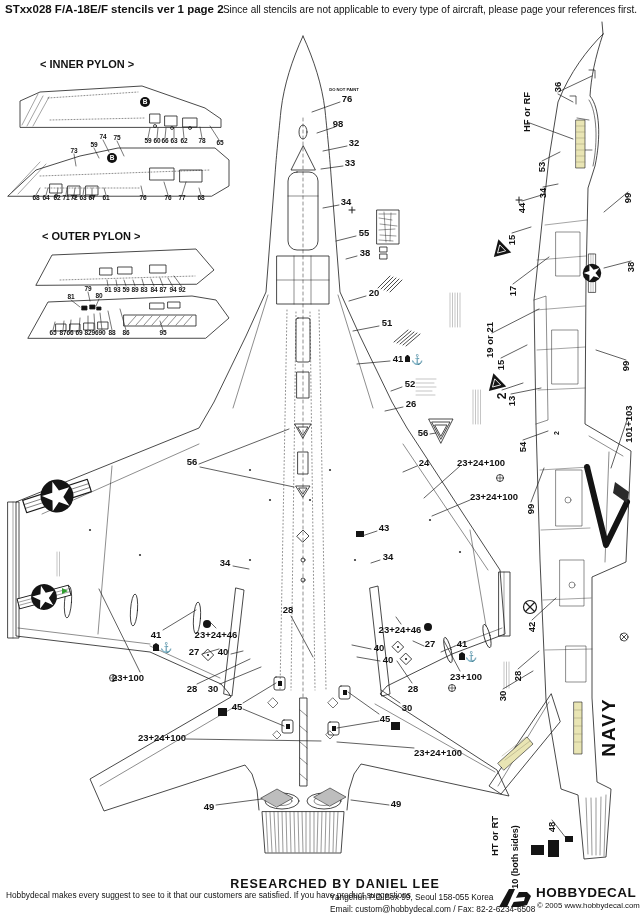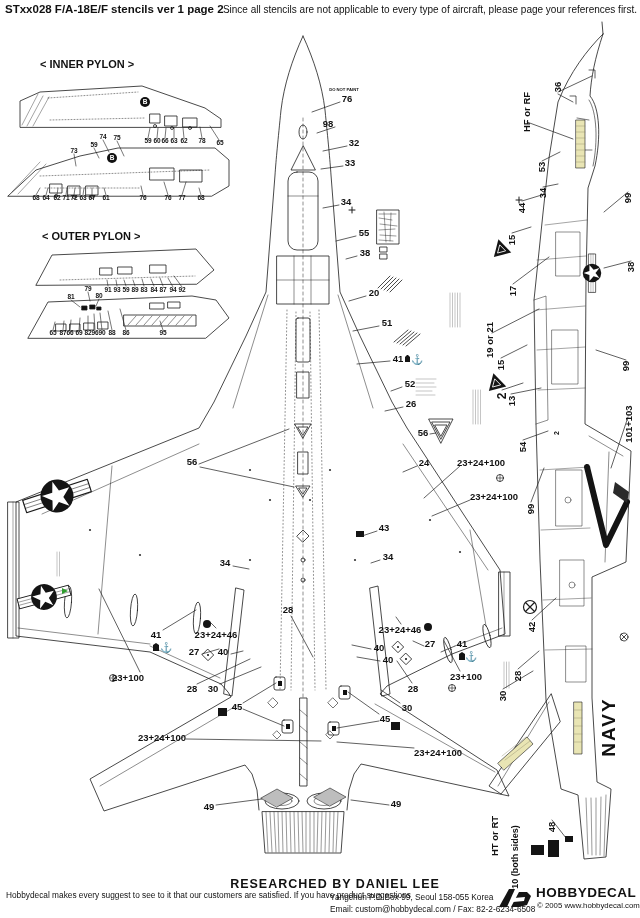--- a/index.html
+++ b/index.html
@@ -285,21 +285,21 @@
 
 <div class="hdr-title">STxx028 F/A-18E/F stencils ver 1 page 2</div>
 <div class="hdr-notice">Since all stencils are not applicable to every type of aircraft, please page your references first.</div>
 
 <div class="sec-label" id="inner-pylon-label">&lt; INNER PYLON &gt;</div>
 <div class="sec-label" id="outer-pylon-label">&lt; OUTER PYLON &gt;</div>
 
 <div id="labels">
       <div class="callout" style="left: 344px; top: 90px; font-size: 4.2px; transform: translate(-50%, -50%);">DO NOT PAINT</div>
       <div class="callout" style="left: 347px; top: 99px; transform: translate(-50%, -50%);">76</div>
-      <div class="callout" style="left: 328px; top: 124px; transform: translate(-50%, -50%);">98</div>
+      <div class="callout" style="left: 338px; top: 124px; transform: translate(-50%, -50%);">98</div>
       <div class="callout" style="left: 354px; top: 143px; transform: translate(-50%, -50%);">32</div>
       <div class="callout" style="left: 350px; top: 163px; transform: translate(-50%, -50%);">33</div>
       <div class="callout" style="left: 346px; top: 202px; transform: translate(-50%, -50%);">34</div>
       <div class="callout" style="left: 364px; top: 233px; transform: translate(-50%, -50%);">55</div>
       <div class="callout" style="left: 365px; top: 253px; transform: translate(-50%, -50%);">38</div>
       <div class="callout" style="left: 374px; top: 293px; transform: translate(-50%, -50%);">20</div>
       <div class="callout" style="left: 387px; top: 323px; transform: translate(-50%, -50%);">51</div>
       <div class="callout" style="left: 398px; top: 359px; transform: translate(-50%, -50%);">41</div>
       <div class="callout" style="left: 418px; top: 360px; font-size: 10px; transform: translate(-50%, -50%);">⚓</div>
       <div class="callout" style="left: 410px; top: 384px; transform: translate(-50%, -50%);">52</div>

